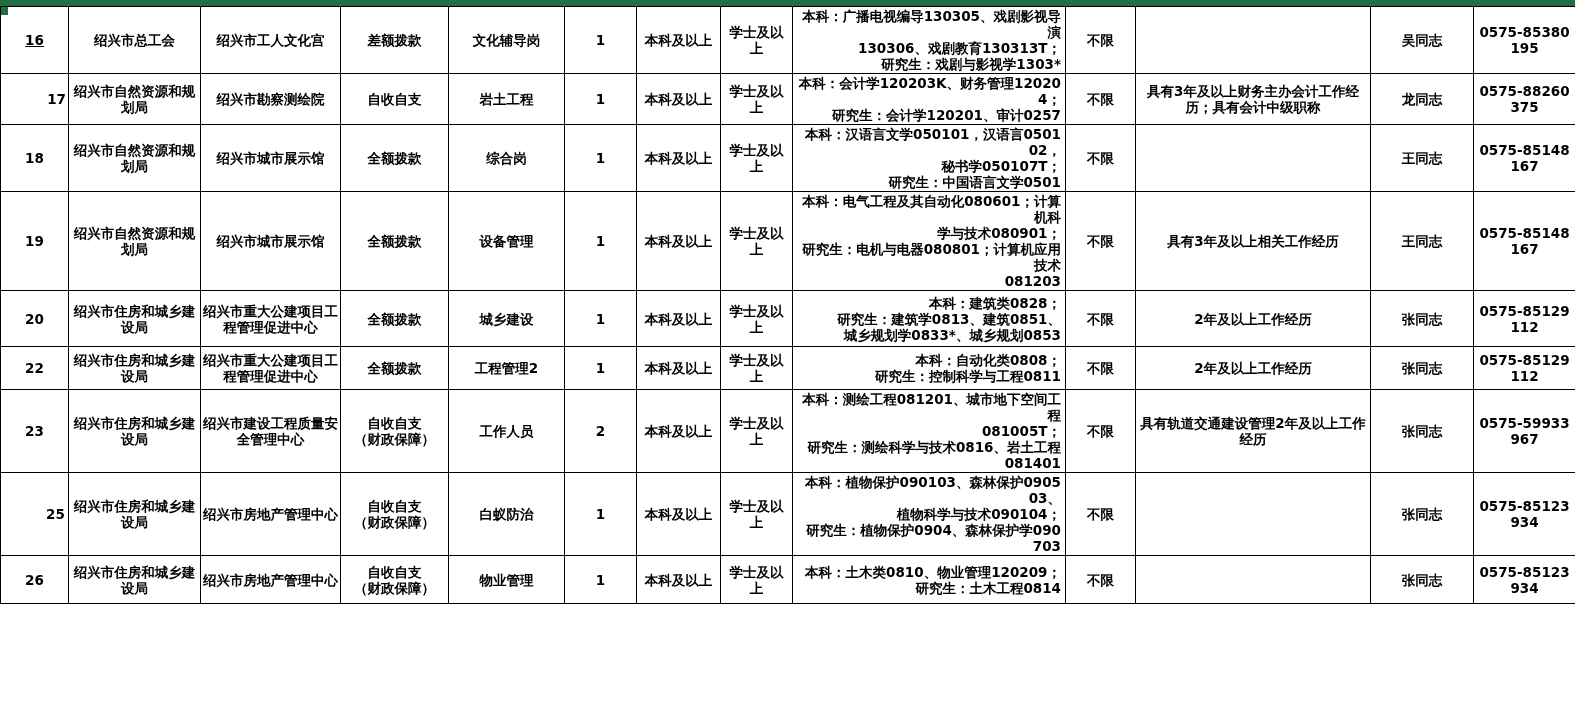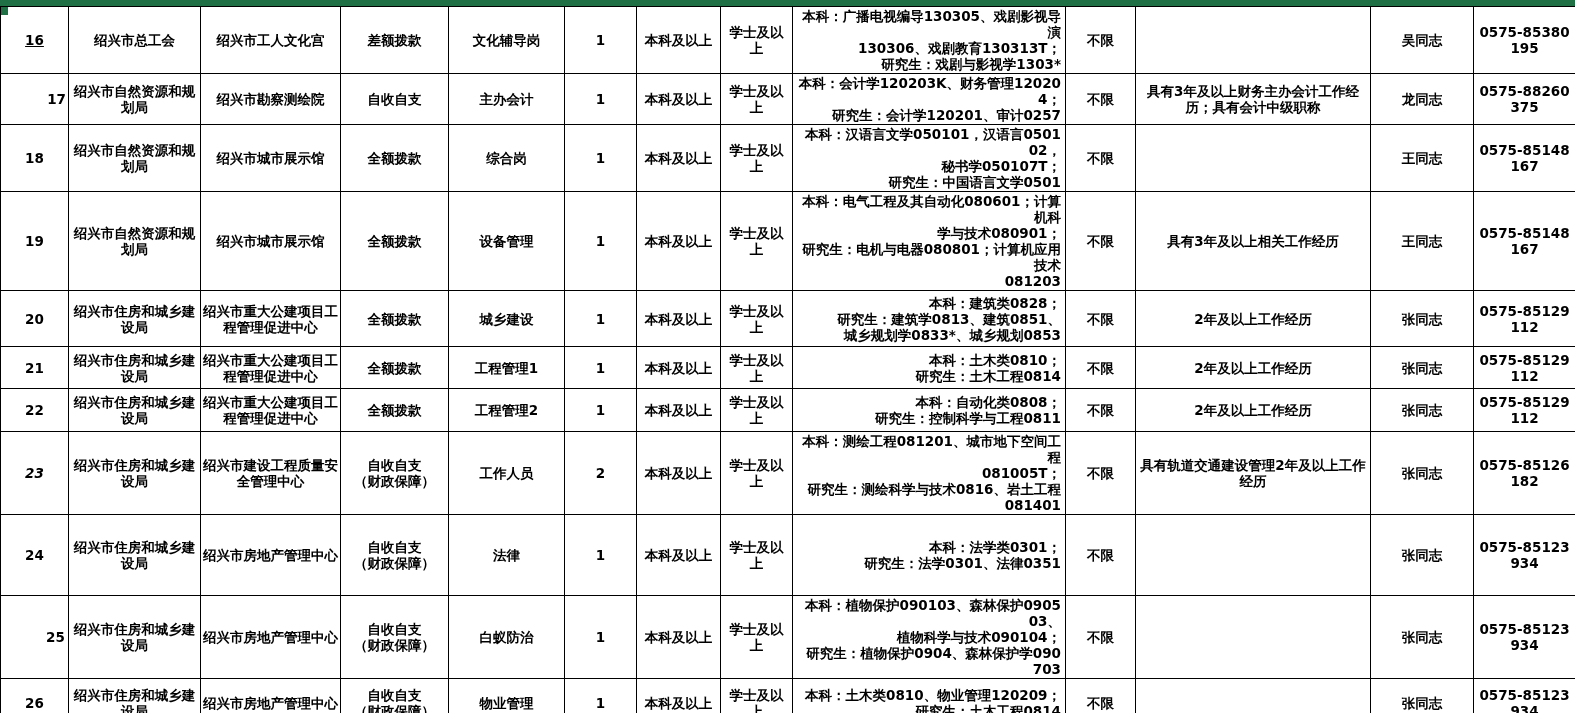--- a/index.html
+++ b/index.html
@@ -71,21 +71,21 @@
         <td>不限</td>
         <td></td>
         <td>吴同志</td>
         <td>0575-85380195</td>
       </tr>
       <tr>
         <td style="height: 47px; text-align: right;">17</td>
         <td>绍兴市自然资源和规划局</td>
         <td>绍兴市勘察测绘院</td>
         <td>自收自支</td>
-        <td>主办会计</td>
+        <td>岩土工程</td>
         <td>1</td>
         <td>本科及以上</td>
         <td>学士及以上</td>
         <td class="left">本科：会计学120203K、财务管理120204；
 研究生：会计学120201、审计0257</td>
         <td>不限</td>
         <td>具有3年及以上财务主办会计工作经历；具有会计中级职称</td>
         <td>龙同志</td>
         <td>0575-88260375</td>
       </tr>
@@ -135,86 +135,53 @@
         <td>学士及以上</td>
         <td class="left">本科：建筑类0828；
 研究生：建筑学0813、建筑0851、
 城乡规划学0833*、城乡规划0853</td>
         <td>不限</td>
         <td>2年及以上工作经历</td>
         <td>张同志</td>
         <td>0575-85129112</td>
       </tr>
       <tr>
-        <td style="height: 39px;">21</td>
-        <td>绍兴市住房和城乡建设局</td>
-        <td>绍兴市重大公建项目工程管理促进中心</td>
-        <td>全额拨款</td>
-        <td>工程管理1</td>
-        <td>1</td>
-        <td>本科及以上</td>
-        <td>学士及以上</td>
-        <td class="left">本科：土木类0810；
-研究生：土木工程0814</td>
-        <td>不限</td>
-        <td>2年及以上工作经历</td>
-        <td>张同志</td>
-        <td>0575-85129112</td>
-      </tr>
-      <tr>
         <td style="height: 40px;">22</td>
         <td>绍兴市住房和城乡建设局</td>
         <td>绍兴市重大公建项目工程管理促进中心</td>
         <td>全额拨款</td>
         <td>工程管理2</td>
         <td>1</td>
         <td>本科及以上</td>
         <td>学士及以上</td>
         <td class="left">本科：自动化类0808；
 研究生：控制科学与工程0811</td>
         <td>不限</td>
         <td>2年及以上工作经历</td>
         <td>张同志</td>
         <td>0575-85129112</td>
       </tr>
       <tr>
-        <td style="height: 64px; font-style: italic;">23</td>
+        <td style="height: 64px;">23</td>
         <td>绍兴市住房和城乡建设局</td>
         <td>绍兴市建设工程质量安全管理中心</td>
         <td>自收自支
 （财政保障）</td>
         <td>工作人员</td>
         <td>2</td>
         <td>本科及以上</td>
         <td>学士及以上</td>
         <td class="left">本科：测绘工程081201、城市地下空间工程
 081005T；
 研究生：测绘科学与技术0816、岩土工程
 081401</td>
         <td>不限</td>
         <td>具有轨道交通建设管理2年及以上工作经历</td>
         <td>张同志</td>
-        <td>0575-85126182</td>
-      </tr>
-      <tr>
-        <td style="height: 78px;">24</td>
-        <td>绍兴市住房和城乡建设局</td>
-        <td>绍兴市房地产管理中心</td>
-        <td>自收自支
-（财政保障）</td>
-        <td>法律</td>
-        <td>1</td>
-        <td>本科及以上</td>
-        <td>学士及以上</td>
-        <td class="left">本科：法学类0301；
-研究生：法学0301、法律0351</td>
-        <td>不限</td>
-        <td></td>
-        <td>张同志</td>
-        <td>0575-85123934</td>
+        <td>0575-59933967</td>
       </tr>
       <tr>
         <td style="height: 55px; padding-left: 44px;">25</td>
         <td>绍兴市住房和城乡建设局</td>
         <td>绍兴市房地产管理中心</td>
         <td>自收自支
 （财政保障）</td>
         <td>白蚁防治</td>
         <td>1</td>
         <td>本科及以上</td>

